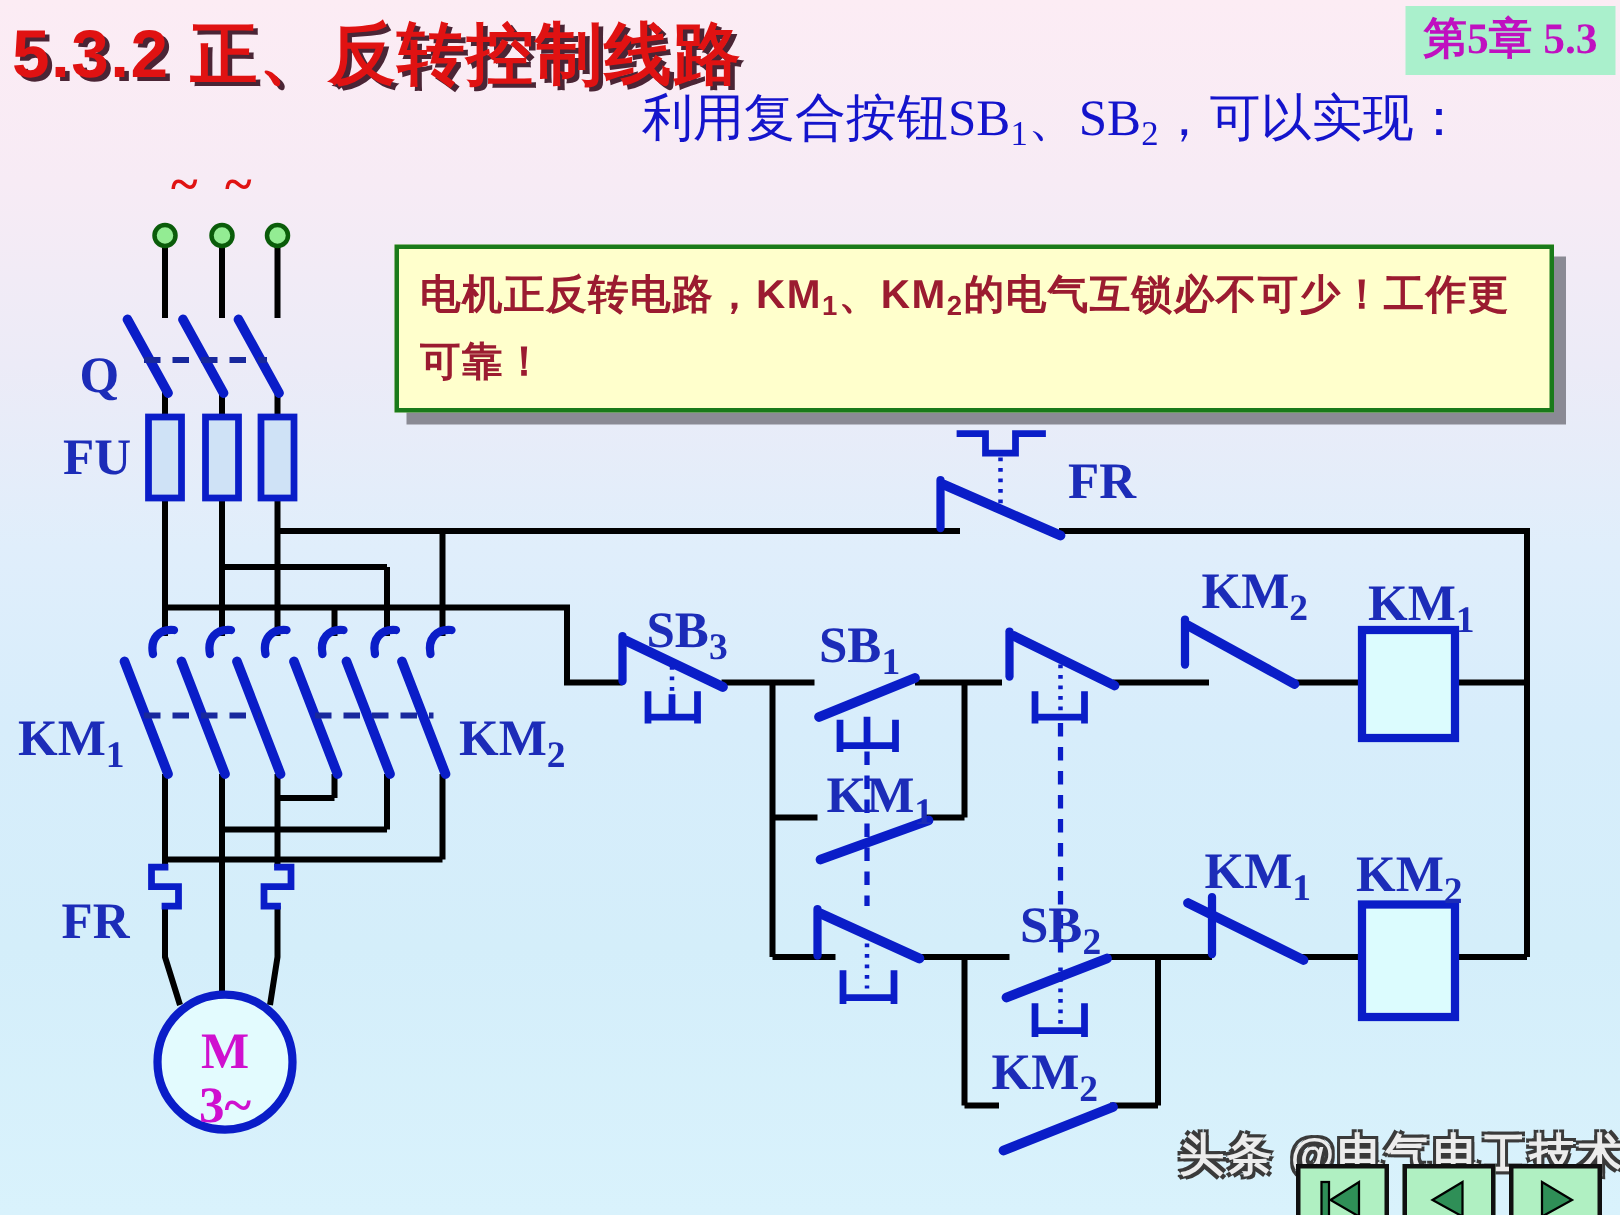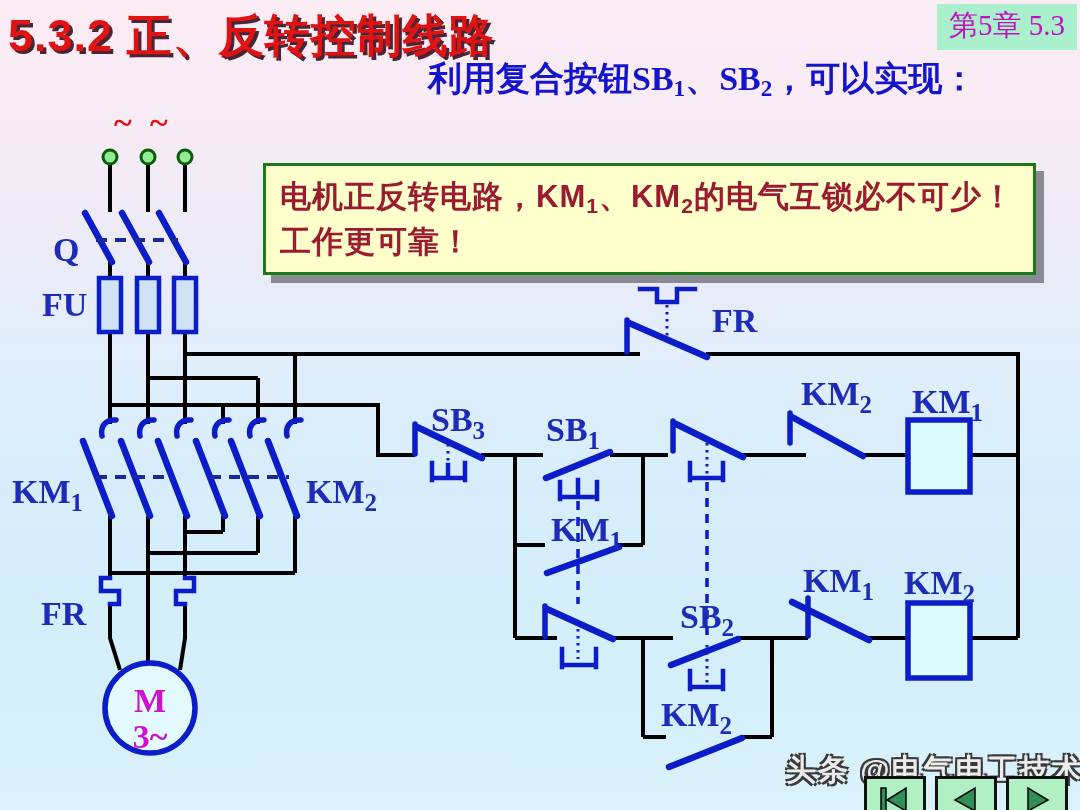--- a/index.html
+++ b/index.html
@@ -8,35 +8,35 @@
     background:linear-gradient(180deg,#fcecf4 0%,#f7ebf5 15%,#ecebf7 30%,#e0eefb 45%,#d7edfb 60%,#d4eefa 78%,#d9f2fc 100%);
     font-family:"Liberation Sans","DejaVu Sans",sans-serif;
   }
   .abs{position:absolute;}
   .title{
     left:8px;top:6px;font-size:45px;font-weight:bold;color:#e01212;
     text-shadow:3px 3px 0 #4a2535;letter-spacing:1px;white-space:nowrap;
   }
   .badge{
     right:3px;top:4px;background:#aaf0cc;color:#c010c0;
-    font-size:29px;font-weight:normal;padding:2px 12px 4px 12px;
+    font-size:29px;font-weight:bold;padding:2px 12px 4px 12px;
     font-family:"Liberation Serif","DejaVu Serif",serif;white-space:nowrap;
   }
   .intro{
     font-family:"Liberation Serif","DejaVu Serif",serif;
-    font-size:34px;font-weight:bold;color:#1414cc;white-space:nowrap;
+    font-size:34px;font-weight:normal;color:#1414cc;white-space:nowrap;
   }
   .intro .red{color:#e01212;}
   .intro1{left:428px;top:56px;}
   .intro2{left:433px;top:102px;}
   sub.s{font-size:0.68em;vertical-align:-0.28em;line-height:0;}
   .note{
     left:263px;top:163px;width:739px;background:#ffffcc;
     border:3px solid #1a7a1a;box-shadow:8px 8px 0 #8a8a94;
-    padding:8px 14px;font-size:31px;font-weight:bold;color:#9b1b30;
+    padding:8px 14px;font-size:27px;font-weight:bold;color:#9b1b30;
     line-height:45px;letter-spacing:1px;
     font-family:"Liberation Sans","DejaVu Sans",sans-serif;
   }
   .watermark{
     left:786px;top:750px;font-size:30px;font-weight:bold;color:#ececec;white-space:nowrap;
     text-shadow:-2px -2px 0 #3a3a3a,2px -2px 0 #3a3a3a,-2px 2px 0 #3a3a3a,2px 2px 0 #3a3a3a;
     letter-spacing:2px;
   }
   .nav{left:864px;top:776px;display:flex;gap:9px;}
   .nav-btn{

